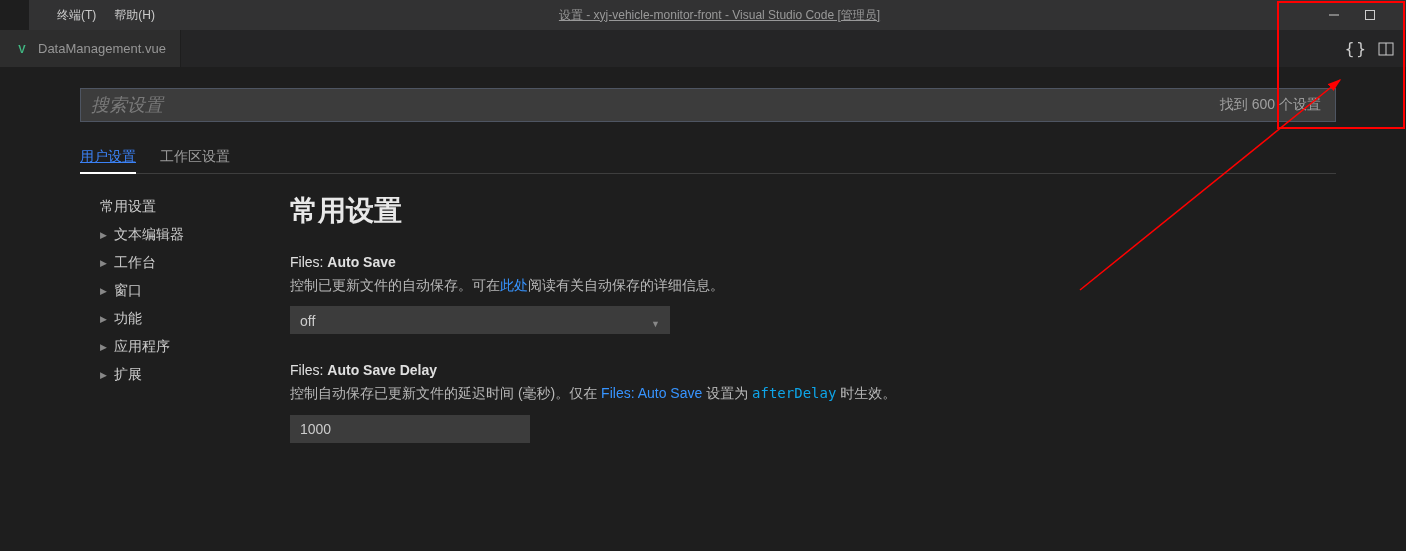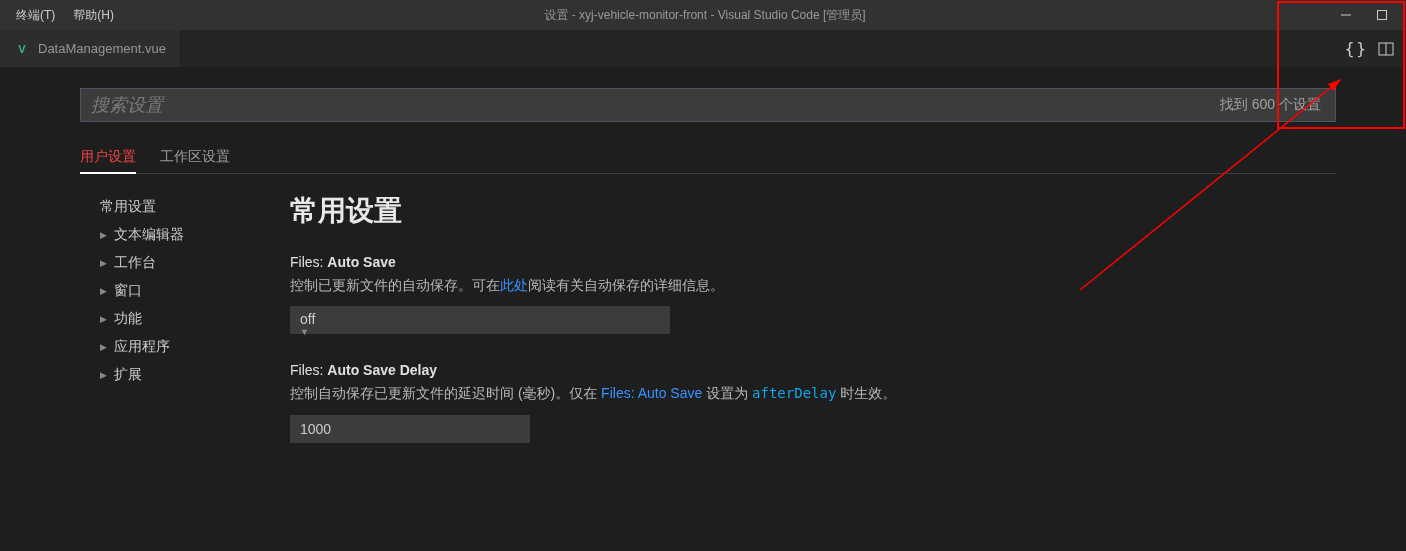--- a/index.html
+++ b/index.html
@@ -11,27 +11,28 @@
       color: #cccccc;
       font-size: 13px;
       overflow: hidden;
       position: relative;
     }
     .title-bar {
       height: 30px;
       background: #323233;
       display: flex;
       align-items: center;
-      padding: 0 8px;
+      padding: 0 20px;
       font-size: 12px;
       color: #cccccc;
+      margin-left: 29px;
     }
     .menu-items { display: flex; gap: 2px; }
     .menu-item { padding: 4px 8px; cursor: pointer; }
-    .title-text { flex: 1; text-align: center; color: #999999; margin-left: -50px; }
+    .title-text { flex: 1; text-align: center; color: #999999; margin-left: -50px; text-decoration: underline; }
     .win-controls { display: flex; gap: 20px; margin-left: auto; padding-right: 8px; }
     .win-btn { width: 16px; height: 16px; display: flex; align-items: center; justify-content: center; cursor: pointer; color: #cccccc; }
     
     .tab-bar {
       height: 38px;
       background: #252526;
       display: flex;
       align-items: stretch;
       border-bottom: 1px solid #1e1e1e;
     }
@@ -92,21 +93,21 @@
       margin-bottom: 18px;
       font-size: 14px;
     }
     .settings-tab {
       padding: 6px 0;
       color: #9c9c9c;
       cursor: pointer;
       border-bottom: 2px solid transparent;
       margin-bottom: -1px;
     }
-    .settings-tab.active { color: #ef4444; border-bottom-color: #ffffff; }
+    .settings-tab.active { color: #3b82f6; border-bottom-color: #ffffff; text-decoration: underline; }
     
     .settings-body { display: flex; gap: 40px; }
     
     .sidebar {
       width: 170px;
       display: flex;
       flex-direction: column;
       gap: 6px;
       font-size: 14px;
       padding-top: 4px;
@@ -150,25 +151,24 @@
     .link { color: #3794ff; cursor: pointer; }
     .mono { font-family: Consolas, monospace; color: #0ea5e9; }
     .select-box {
       background: #3c3c3c;
       border: none;
       color: #cccccc;
       padding: 5px 10px;
       width: 380px;
       height: 28px;
       display: flex;
-      align-items: flex-start;
+      align-items: flex-end;
       justify-content: space-between;
       cursor: pointer;
       font-size: 14px;
-      flex-direction: column;
     }
     .select-arrow { font-size: 9px; color: #888888; }
     .input-box {
       background: #3c3c3c;
       border: none;
       color: #cccccc;
       padding: 5px 10px;
       width: 240px;
       height: 28px;
       font-size: 14px;

